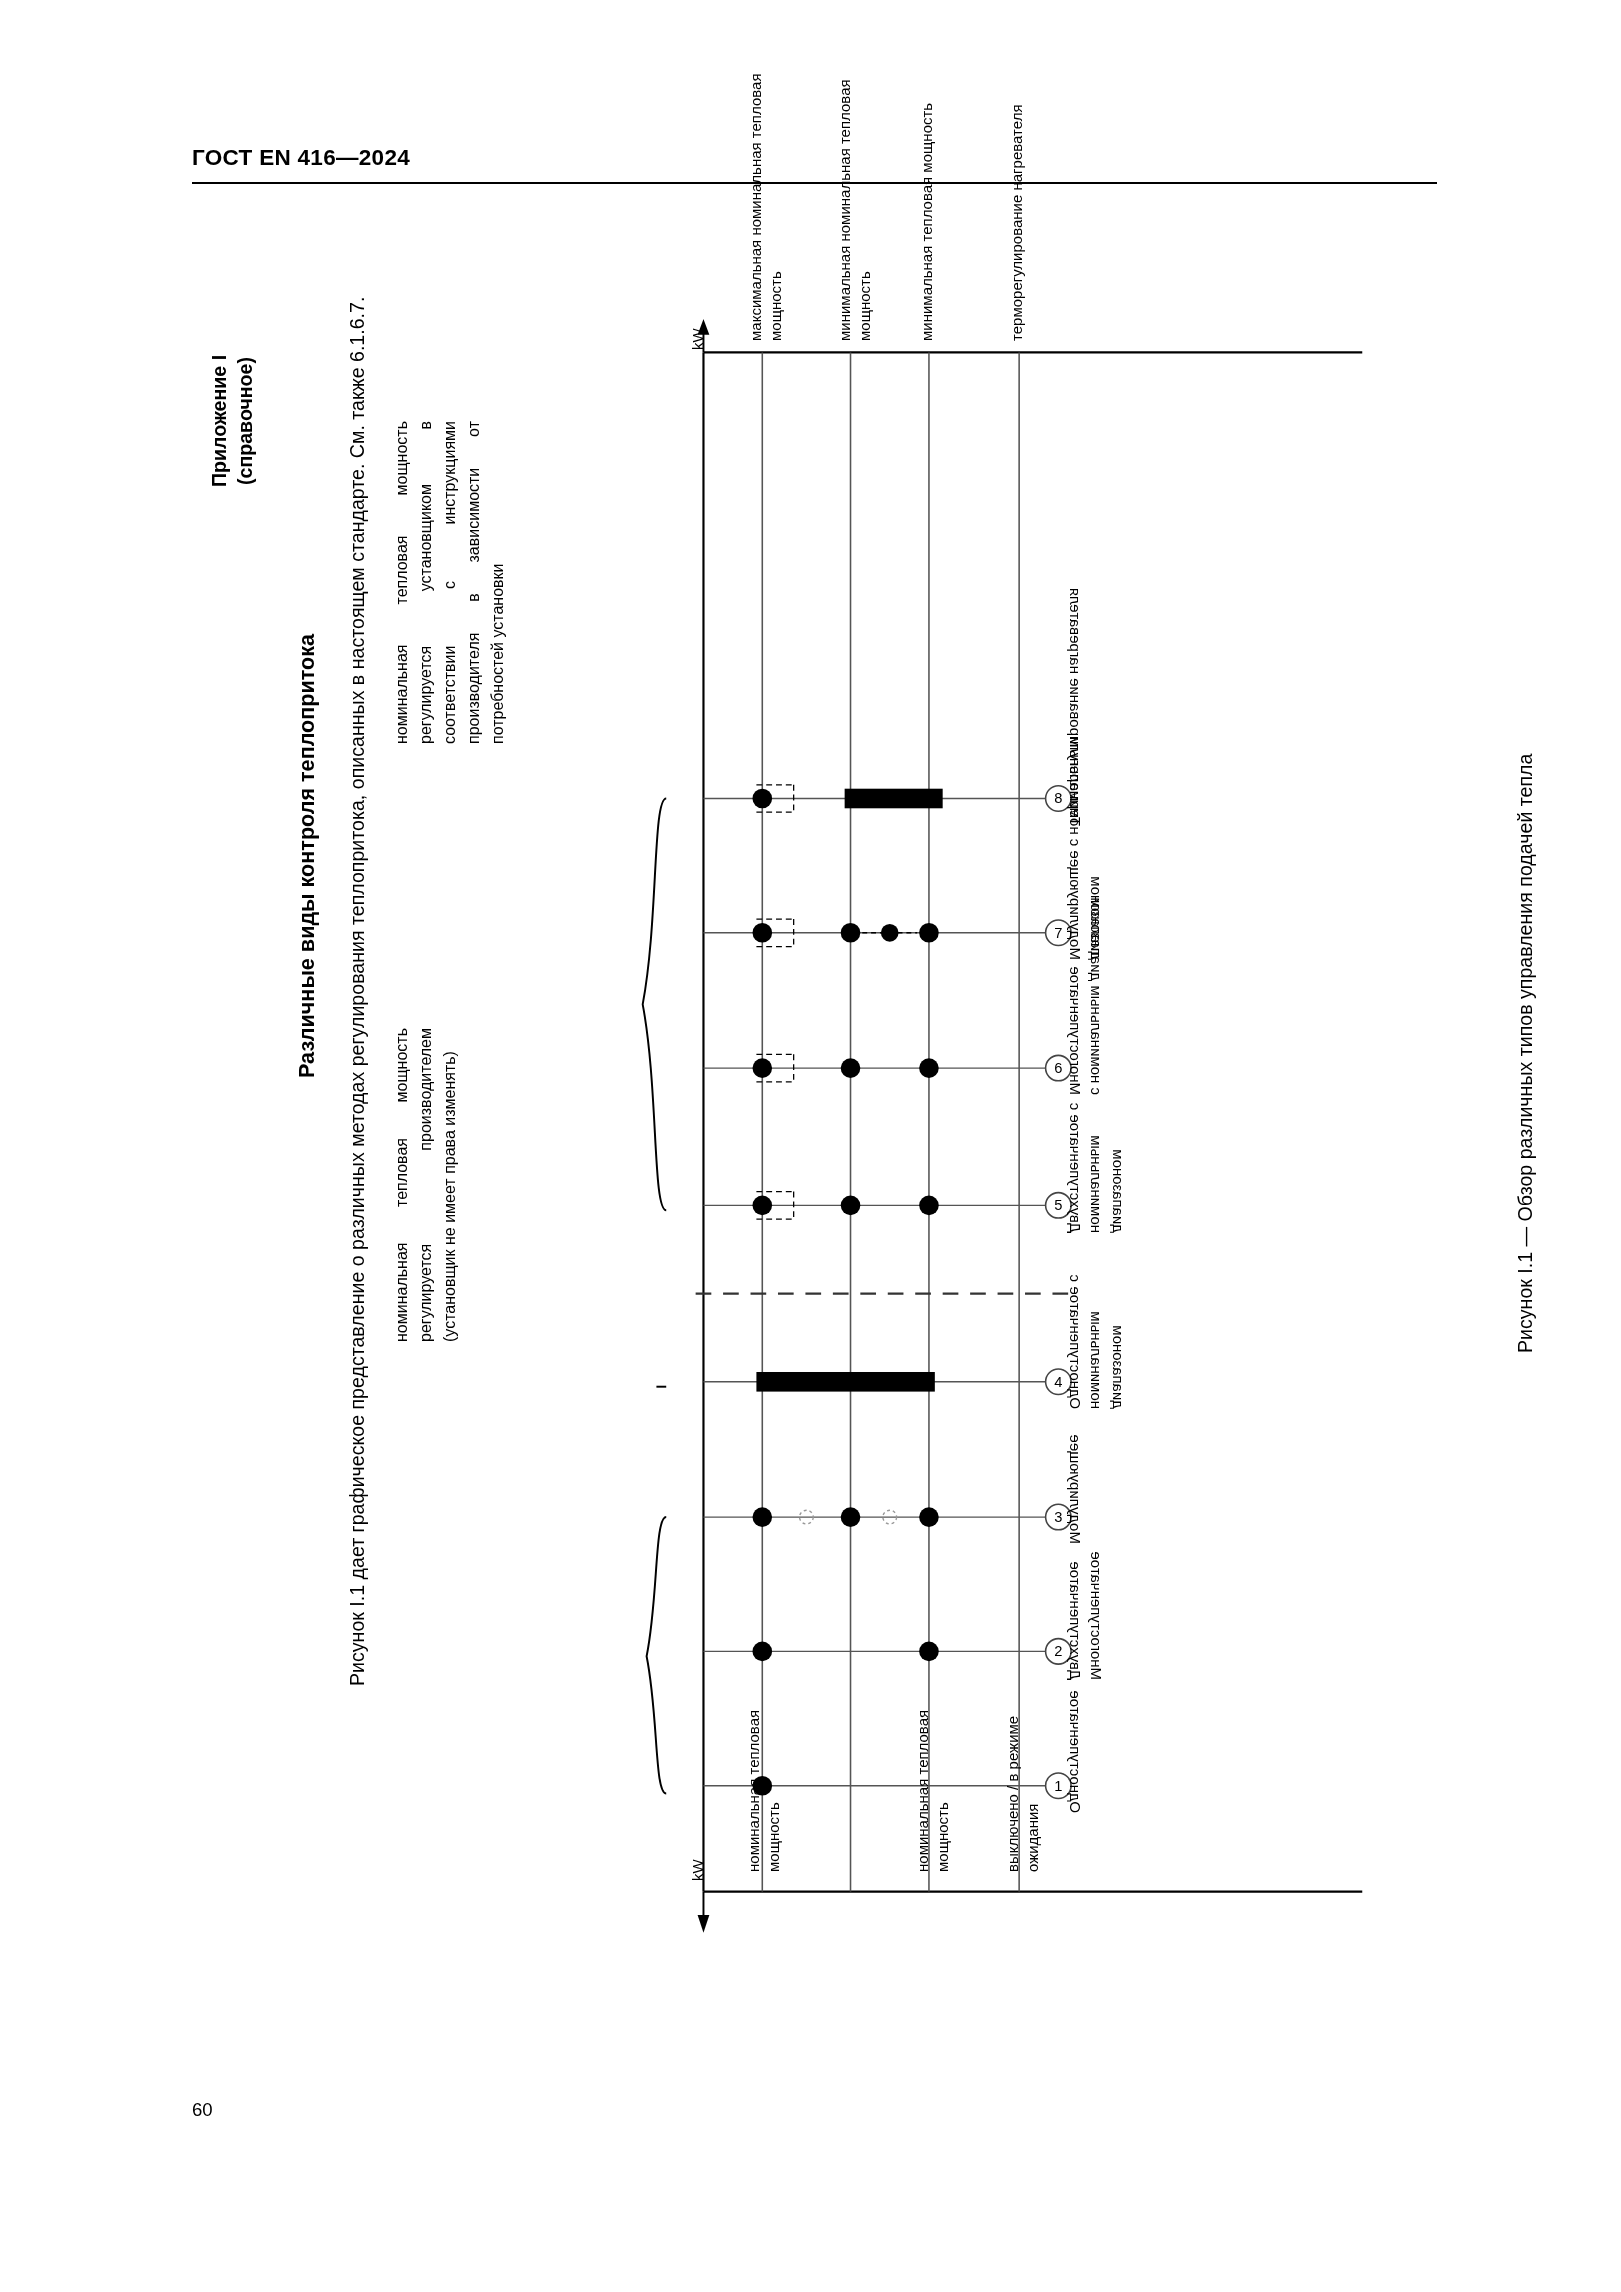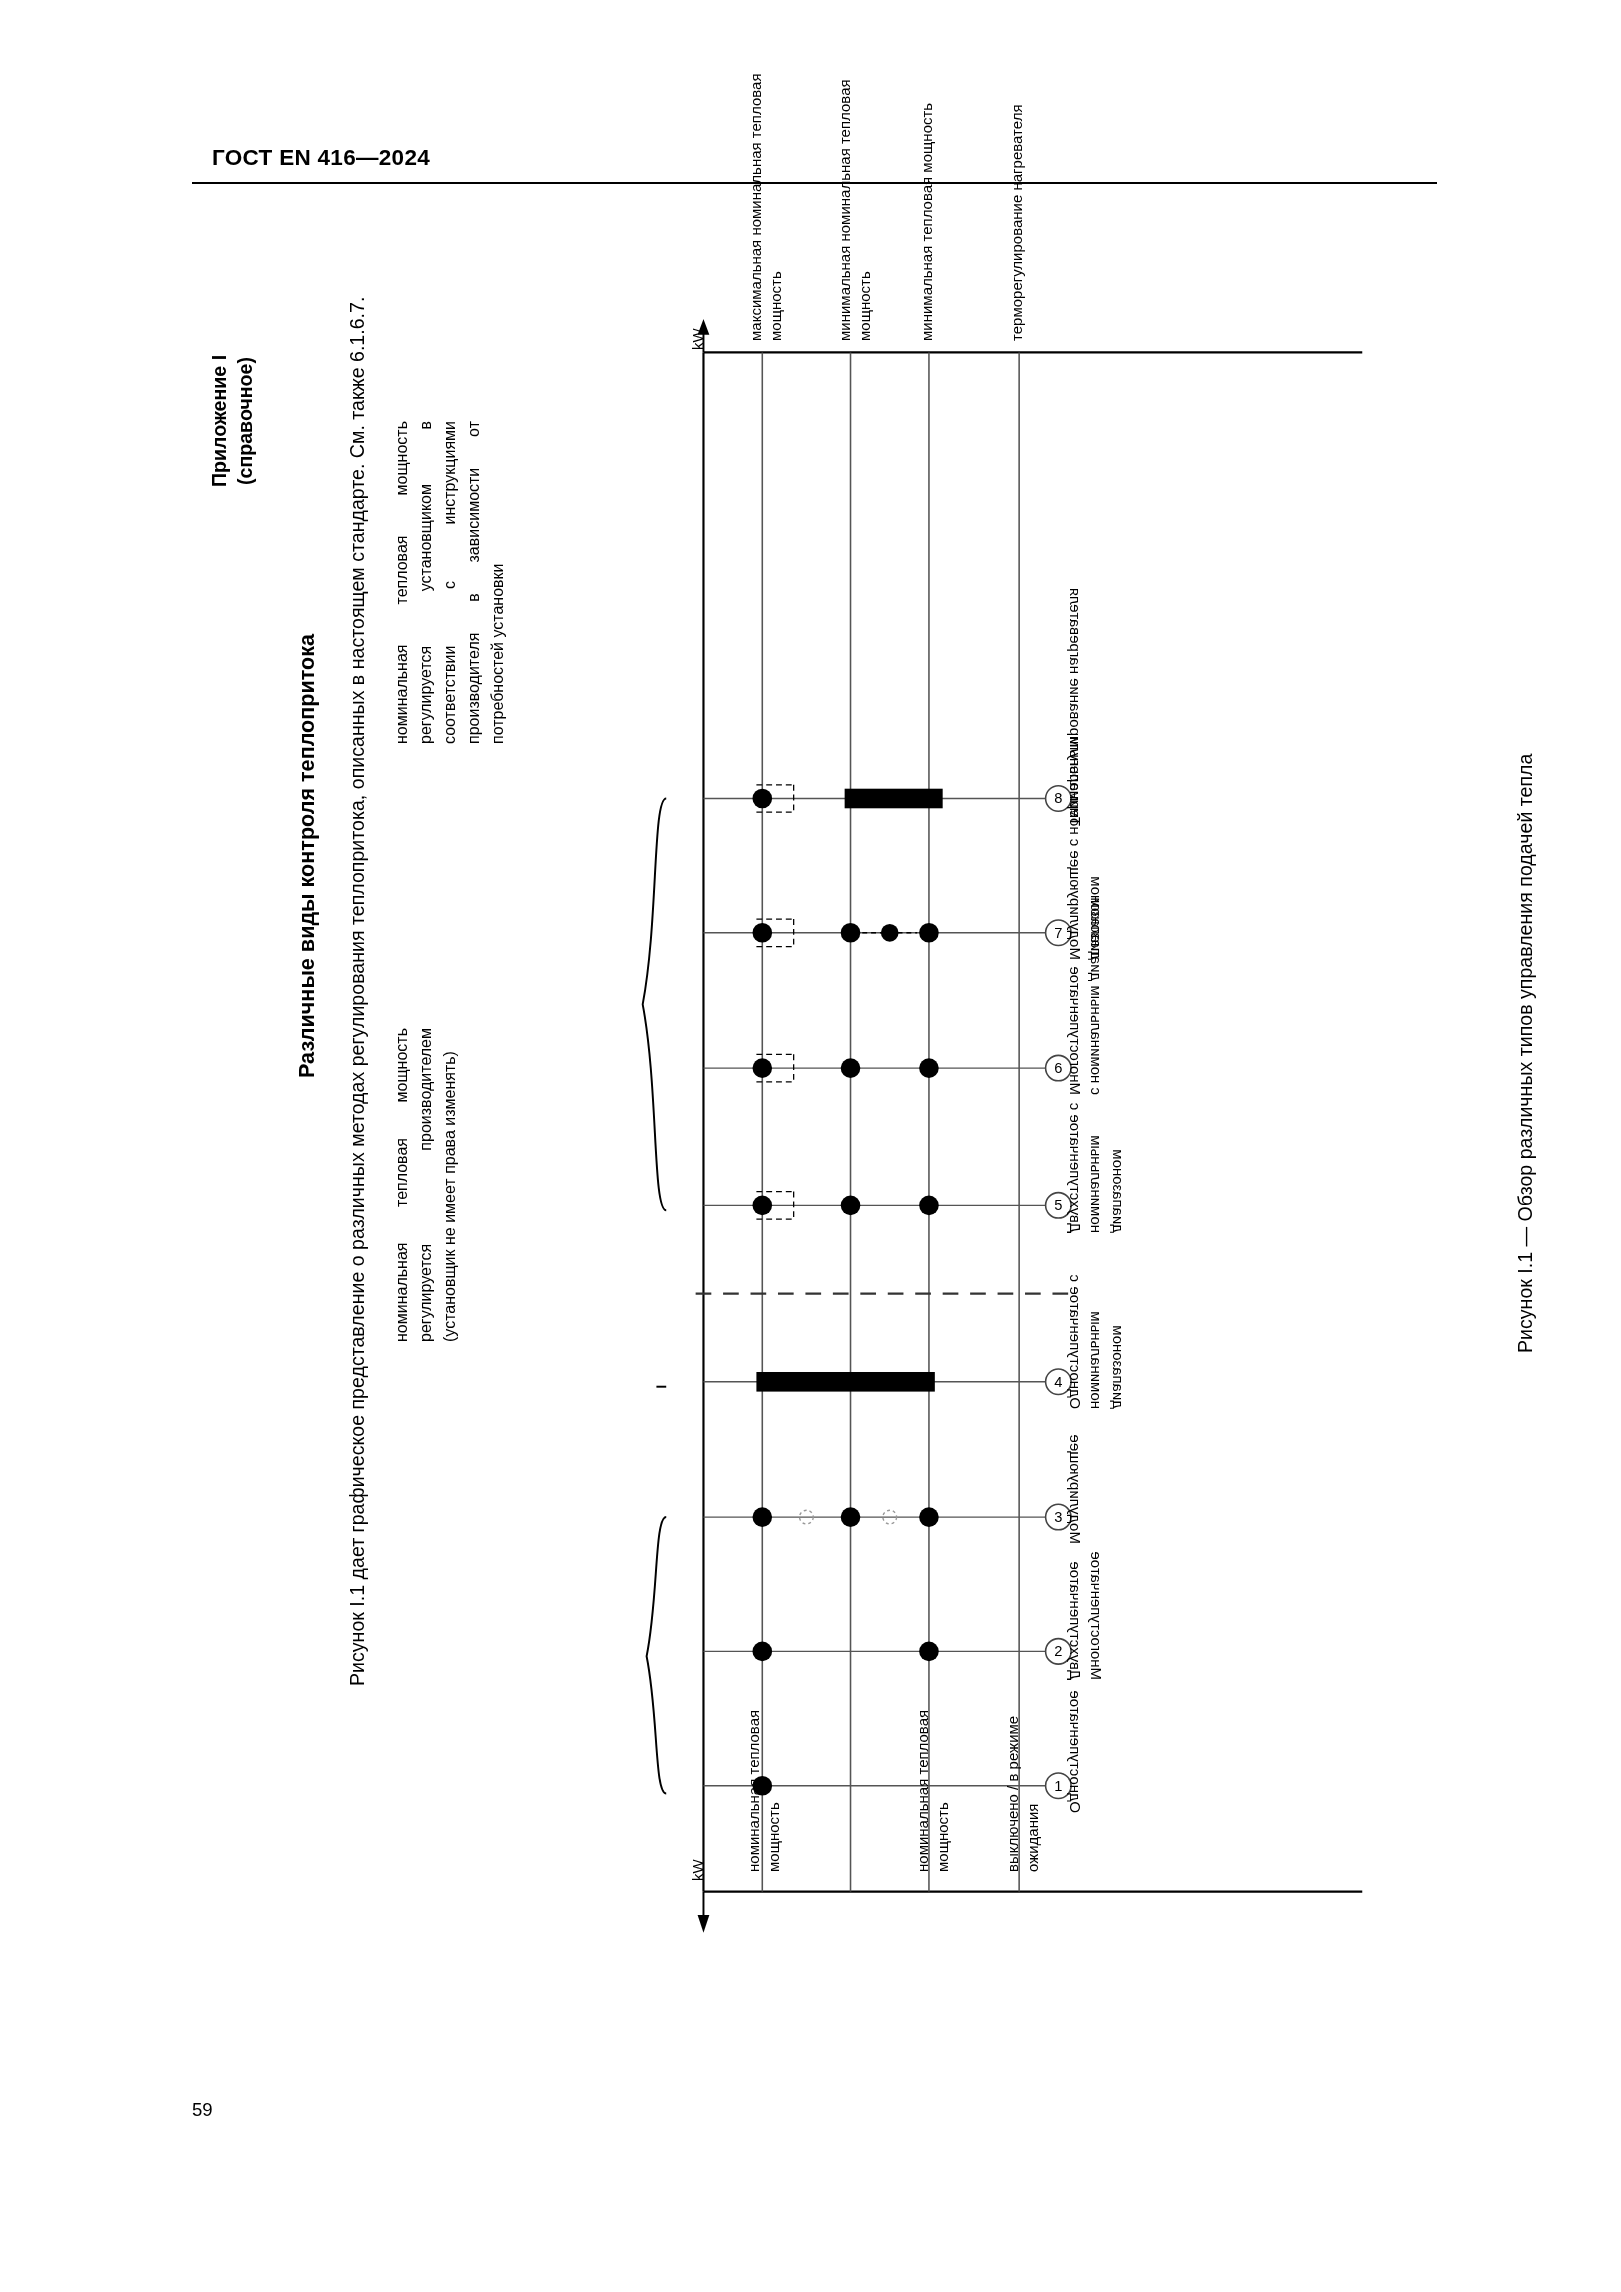--- a/index.html
+++ b/index.html
@@ -17,21 +17,20 @@
   }
 
   
   .std-header {
     position: absolute;
     left: 192px;
     top: 145px;
     font-size: 22.5px;
     font-weight: bold;
     letter-spacing: 0.3px;
-    margin-left: 20px;
   }
   .header-rule {
     position: absolute;
     left: 192px;
     top: 182px;
     width: 1245px;
     height: 2px;
     background: #000;
   }
   .page-number {
@@ -112,21 +111,21 @@
     transform: rotate(-90deg) scale(1, -1);
     font-size: 15px;
     white-space: nowrap;
   }
 </style>
 </head>
 <body>
 
 <div class="std-header">ГОСТ EN 416—2024</div>
 <div class="header-rule"></div>
-<div class="page-number">59</div>
+<div class="page-number">60</div>
 
 <div class="rot-wrap">
 
   <div class="vblock t-annex" style="left:206px; top:627px; width:412px;">
     <div style="text-align:center;">Приложение I</div>
     <div style="text-align:center;">(справочное)</div>
   </div>
 
   <div class="vtext t-title" style="left:294px; top:1078px;">Различные виды контроля теплопритока</div>
 

